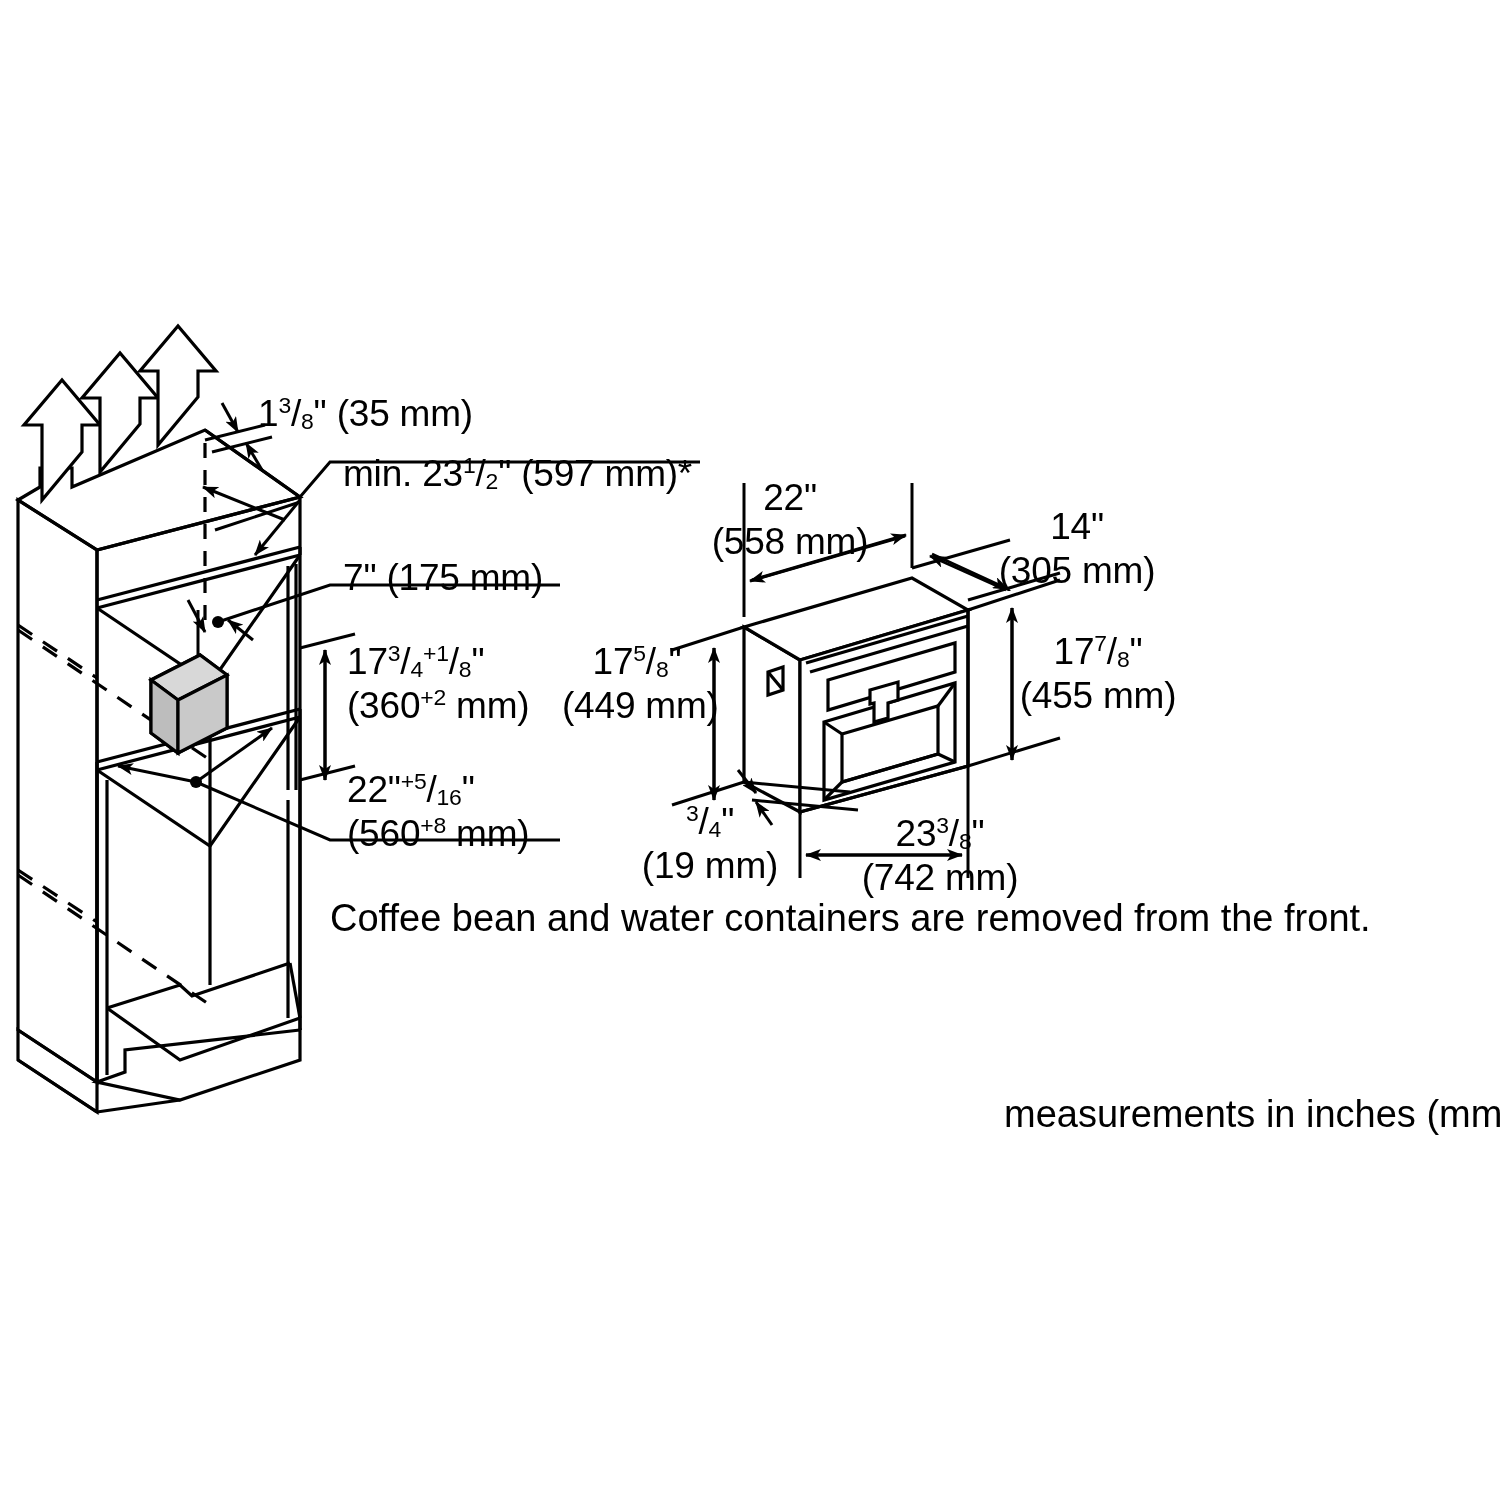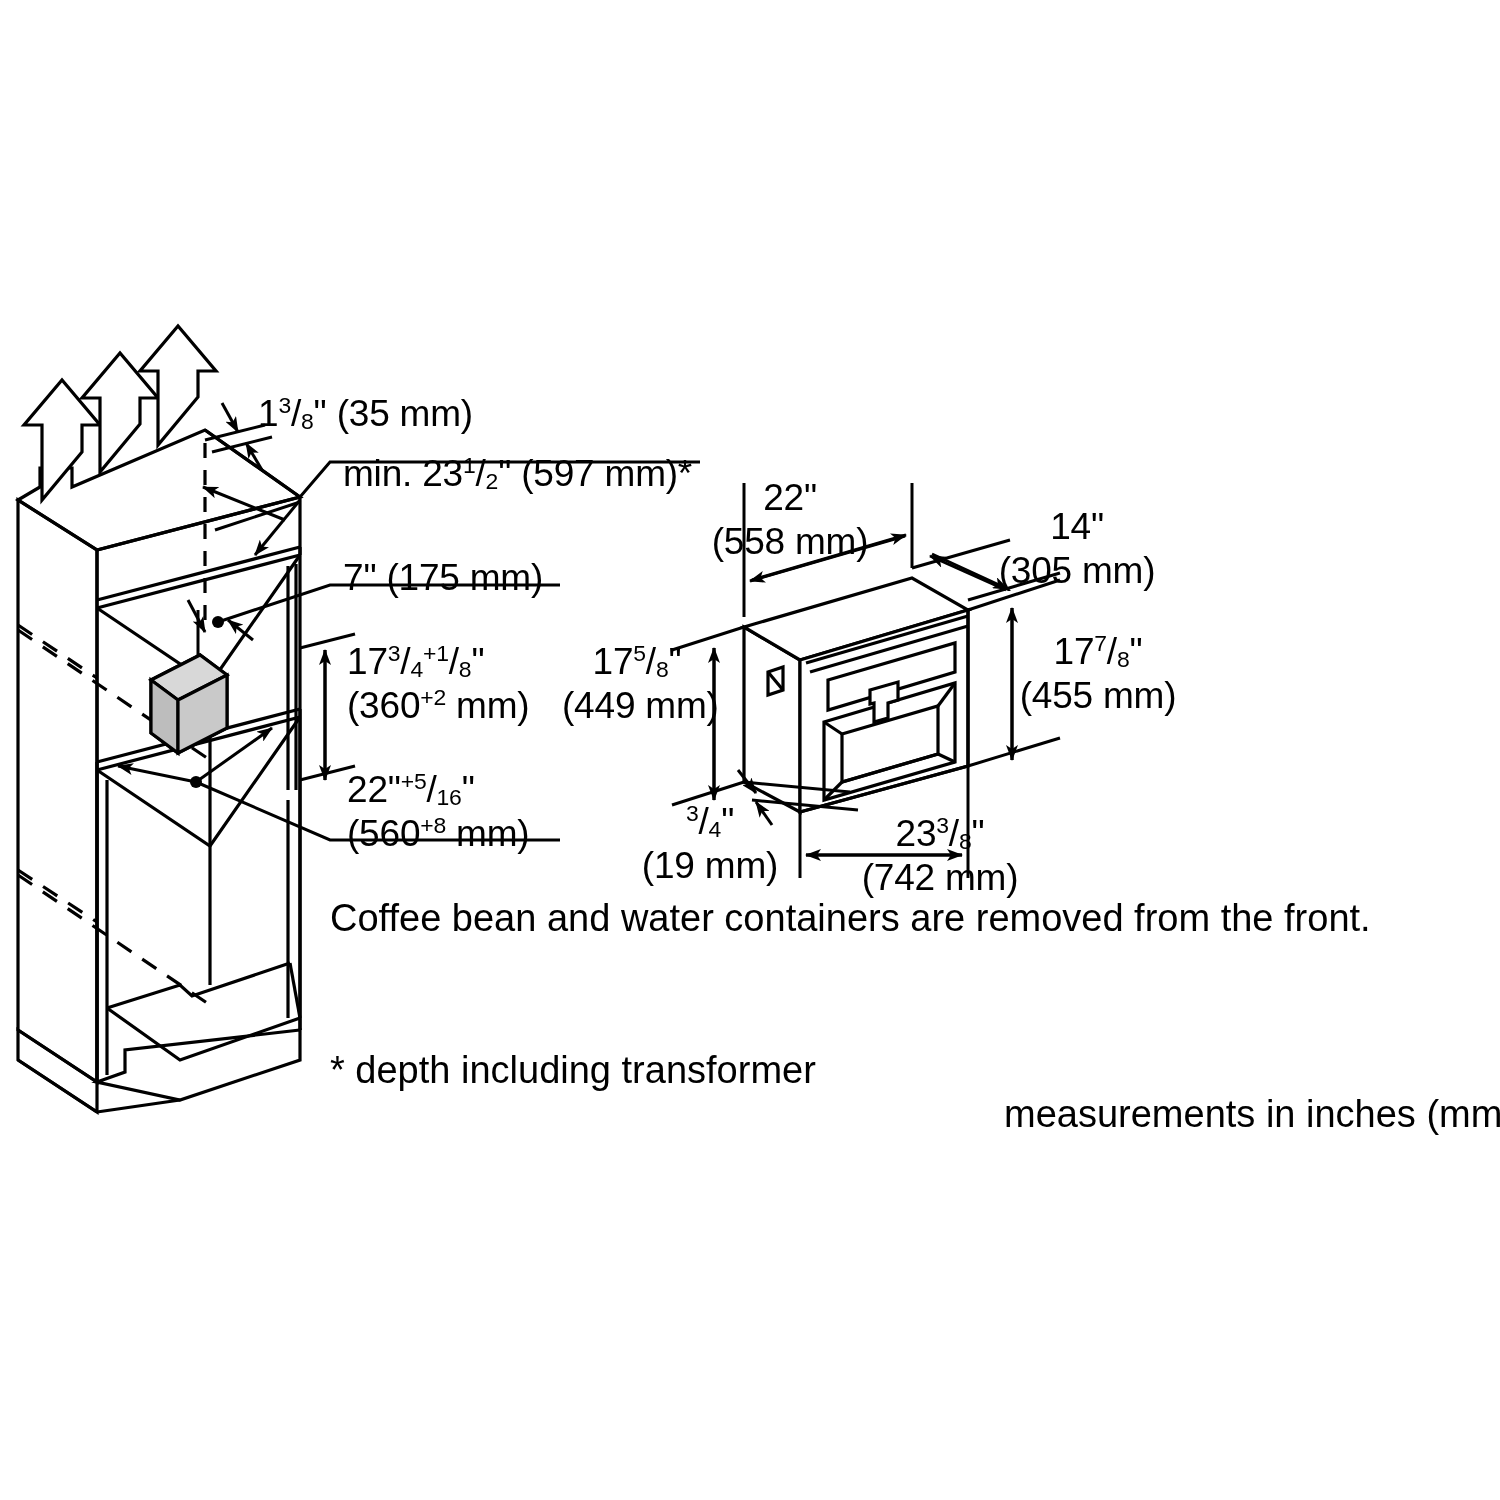--- a/index.html
+++ b/index.html
@@ -310,17 +310,16 @@
   <div class="dim-label ctr" style="left:845px; top:812px; width:190px;">
     <div>
       <span>23</span><sup>3</sup>/<sub>8</sub><span>"</span>
     </div>
     <div>(742 mm)</div>
   </div>
 
   <div class="note" style="left:330px; top:880px;margin-top:12px;">Coffee bean and water containers are removed from the front.</div>
 
 
-  <div class="note" style="left:330px; top:1044px;">* depth including transformer</div>
 
   <div class="note" style="left:1004px; top:1088px;">measurements in inches (mm)</div>
 
 </div>
 
 </body></html>

